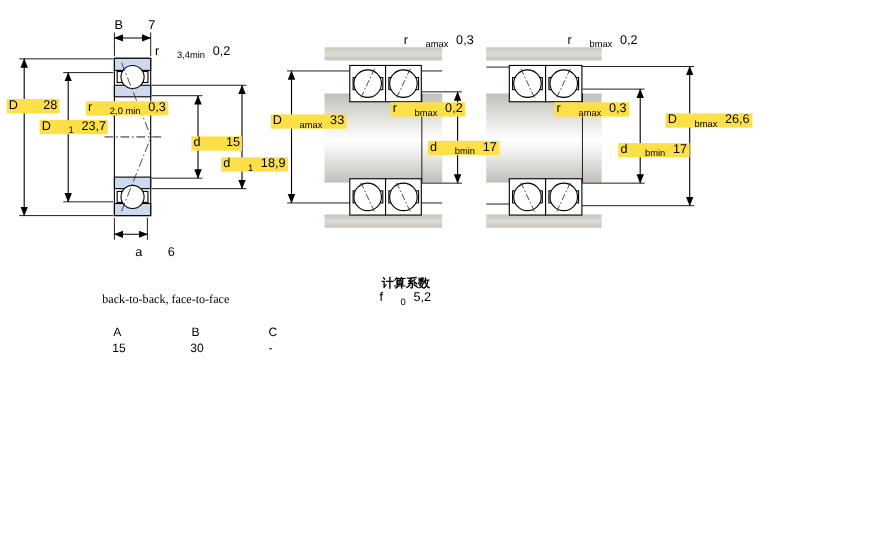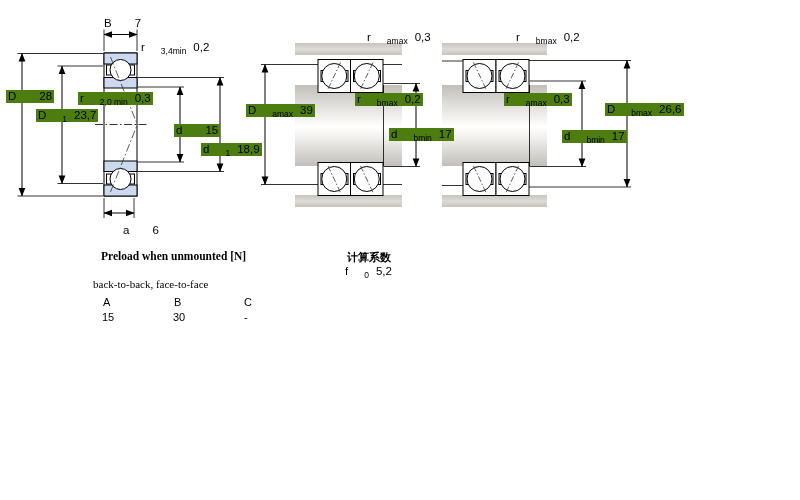--- a/index.html
+++ b/index.html
@@ -2,23 +2,23 @@
 <html><head>
 <meta charset="utf-8">
 <style>
   html,body{margin:0;padding:0;background:#fff;}
   .canvas{position:relative;width:720px;height:500px;background:#ffffff;overflow:hidden;
           font-family:"Liberation Sans",sans-serif;}
   svg{position:absolute;left:0;top:0;}
   .dlabel{position:absolute;font-size:11.5px;color:#000;white-space:nowrap;line-height:13px;z-index:5;}
   .dlabel sub{font-size:8.5px;line-height:0;margin-left:16px;}
   .dlabel .val{margin-left:7px;}
-  .wbg{background:#4d7c0f;padding:0 2px;}
+  .wbg{background:#fde047;padding:0 2px;}
   .serif-bold{position:absolute;font-family:"Liberation Serif",serif;font-weight:bold;font-size:11.5px;white-space:nowrap;z-index:5;}
-  .serif{position:absolute;font-family:"Liberation Serif",serif;font-size:11px;white-space:nowrap;z-index:5;margin-top:12px;}
+  .serif{position:absolute;font-family:"Liberation Serif",serif;font-size:11px;white-space:nowrap;z-index:5;}
   .sans-bold{position:absolute;font-family:"DejaVu Sans",sans-serif;font-weight:bold;font-size:11px;white-space:nowrap;z-index:5;text-align:center;}
   .cell{position:absolute;font-size:11px;white-space:nowrap;z-index:5;}
 </style>
 </head>
 <body>
 
 <div class="canvas">
 
 <svg width="800" height="500" viewBox="0 0 800 500">
   <defs>
@@ -156,29 +156,28 @@
 <div class="dlabel" style="left:141px;top:41px"><span class="sym">r</span><sub>3,4min</sub><span class="val">0,2</span></div>
 <div class="dlabel wbg" style="left:6px;top:90px"><span class="sym">D</span><sub></sub><span class="val">28</span></div>
 <div class="dlabel wbg" style="left:36px;top:109px"><span class="sym">D</span><sub>1</sub><span class="val">23,7</span></div>
 <div class="dlabel wbg" style="left:78px;top:92px"><span class="sym">r</span><sub>2,0 min</sub><span class="val">0,3</span></div>
 <div class="dlabel wbg" style="left:174px;top:124px"><span class="sym">d</span><sub></sub><span class="val">15</span></div>
 <div class="dlabel wbg" style="left:201px;top:143px"><span class="sym">d</span><sub>1</sub><span class="val">18,9</span></div>
 <div class="dlabel" style="left:123px;top:224px"><span class="sym">a</span><sub></sub><span class="val">6</span></div>
 
 <div class="dlabel" style="left:367px;top:31px"><span class="sym">r</span><sub>amax</sub><span class="val">0,3</span></div>
 <div class="dlabel wbg" style="left:355px;top:93px"><span class="sym">r</span><sub>bmax</sub><span class="val">0,2</span></div>
-<div class="dlabel wbg" style="left:246px;top:104px"><span class="sym">D</span><sub>amax</sub><span class="val">39</span></div>
+<div class="dlabel wbg" style="left:246px;top:104px"><span class="sym">D</span><sub>amax</sub><span class="val">33</span></div>
 <div class="dlabel wbg" style="left:389px;top:128px"><span class="sym">d</span><sub>bmin</sub><span class="val">17</span></div>
 
 <div class="dlabel" style="left:516px;top:31px"><span class="sym">r</span><sub>bmax</sub><span class="val">0,2</span></div>
 <div class="dlabel wbg" style="left:504px;top:93px"><span class="sym">r</span><sub>amax</sub><span class="val">0,3</span></div>
 <div class="dlabel wbg" style="left:605px;top:103px"><span class="sym">D</span><sub>bmax</sub><span class="val">26,6</span></div>
 <div class="dlabel wbg" style="left:562px;top:130px"><span class="sym">d</span><sub>bmin</sub><span class="val">17</span></div>
 
-<div class="serif-bold" style="left:101px;top:250px">Preload when unmounted [N]</div>
 <div class="serif" style="left:93px;top:266px">back-to-back, face-to-face</div>
 <div class="sans-bold" style="left:347px;top:250px">计算系数</div>
 <div class="dlabel" style="left:345px;top:265px"><span class="sym">f</span><sub>0</sub><span class="val">5,2</span></div>
 
 <div class="cell" style="left:103px;top:296px">A</div>
 <div class="cell" style="left:174px;top:296px">B</div>
 <div class="cell" style="left:244px;top:296px">C</div>
 <div class="cell" style="left:102px;top:311px">15</div>
 <div class="cell" style="left:173px;top:311px">30</div>
 <div class="cell" style="left:244px;top:311px">-</div>

